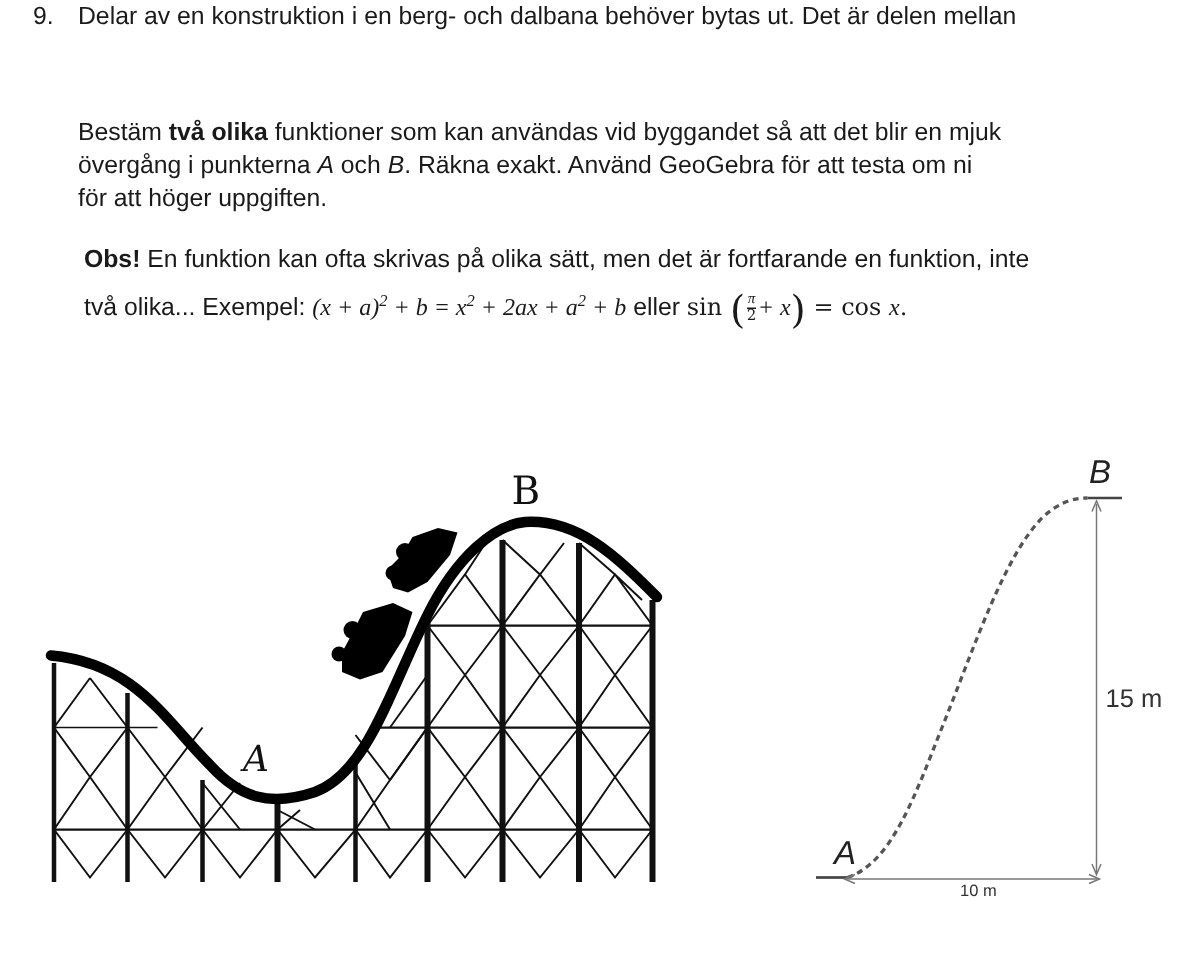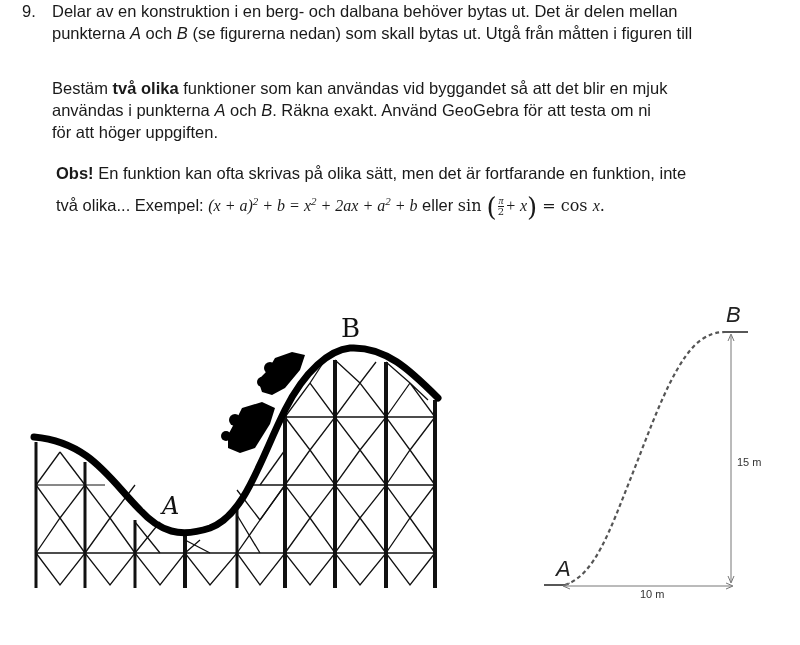--- a/index.html
+++ b/index.html
@@ -21,31 +21,28 @@
 </style>
 </head>
 <body>
 
 <div class="num">9.</div>
 
 <div class="para" style="top:0px;">
   <span class="line">
     <span>Delar av en konstruktion i en berg- och dalbana behöver bytas ut. Det är delen mellan</span>
   </span>
-  <span class="line">
-    <span>punkterna </span><span class="it">A</span><span> och </span><span class="it">B</span><span> (se figurerna nedan) som skall bytas ut. Utgå från måtten i figuren till</span>
-  </span>
 </div>
 
 <div class="para" style="top:77px;">
   <span class="line">
     <span>Bestäm </span><span class="b">två olika</span><span> funktioner som kan användas vid byggandet så att det blir en mjuk</span>
   </span>
   <span class="line">
-    <span>användas i punkterna </span><span class="it">A</span><span> och </span><span class="it">B</span><span>. Räkna exakt. Använd GeoGebra för att testa om ni</span>
+    <span>övergång i punkterna </span><span class="it">A</span><span> och </span><span class="it">B</span><span>. Räkna exakt. Använd GeoGebra för att testa om ni</span>
   </span>
   <span class="line">för att höger uppgiften.</span>
 </div>
 
 <div class="para" style="top:162px; left:56px;">
   <span class="line">
     <span class="b">Obs!</span><span> En funktion kan ofta skrivas på olika sätt, men det är fortfarande en funktion, inte</span>
   </span>
   <span class="line" style="margin-top:7px; height:28px; line-height:28px;">
     <span>två olika... Exempel: </span><span class="math"><span>(x + a)</span><sup>2</sup><span> + b = x</span><sup>2</sup><span> + 2ax + a</span><sup>2</sup><span> + b</span></span><span> eller </span><span class="mathr"><span>sin</span> <span class="paren">(</span><span class="frac"><span class="math" style="font-size:10px;border-bottom:1px solid #1a1a1a;">π</span><span style="font-size:10px;">2</span></span><span class="math">+ x</span><span class="paren">)</span><span> =  </span><span>cos </span><span class="math">x</span><span>.</span></span>
@@ -107,15 +104,15 @@
     <line x1="191" y1="46" x2="191" y2="292" stroke="#777" stroke-width="1"></line>
     <path d="M188 51 L191 44 L194 51" fill="none" stroke="#777" stroke-width="1"></path>
     <path d="M188 286 L191 293 L194 286" fill="none" stroke="#777" stroke-width="1"></path>
 
     <line x1="24" y1="296" x2="192" y2="296" stroke="#777" stroke-width="1"></line>
     <path d="M30 293 L23 296 L30 299" fill="none" stroke="#777" stroke-width="1"></path>
     <path d="M186 293 L193 296 L186 299" fill="none" stroke="#777" stroke-width="1"></path>
   </svg>
   <div class="lbl" style="left:186px; top:12px; font-size:22px; font-style:italic; color:#222;">B</div>
   <div class="lbl" style="left:16px; top:266px; font-size:22px; font-style:italic; color:#222;">A</div>
-  <div class="lbl" style="left:197px; top:166px; font-size:11px; color:#333;">15 m</div>
+  <div class="lbl" style="left:197px; top:166px; font-size:17px; color:#333;">15 m</div>
   <div class="lbl" style="left:100px; top:298px; font-size:11px; color:#333;">10 m</div>
 </div>
 
 </body></html>

